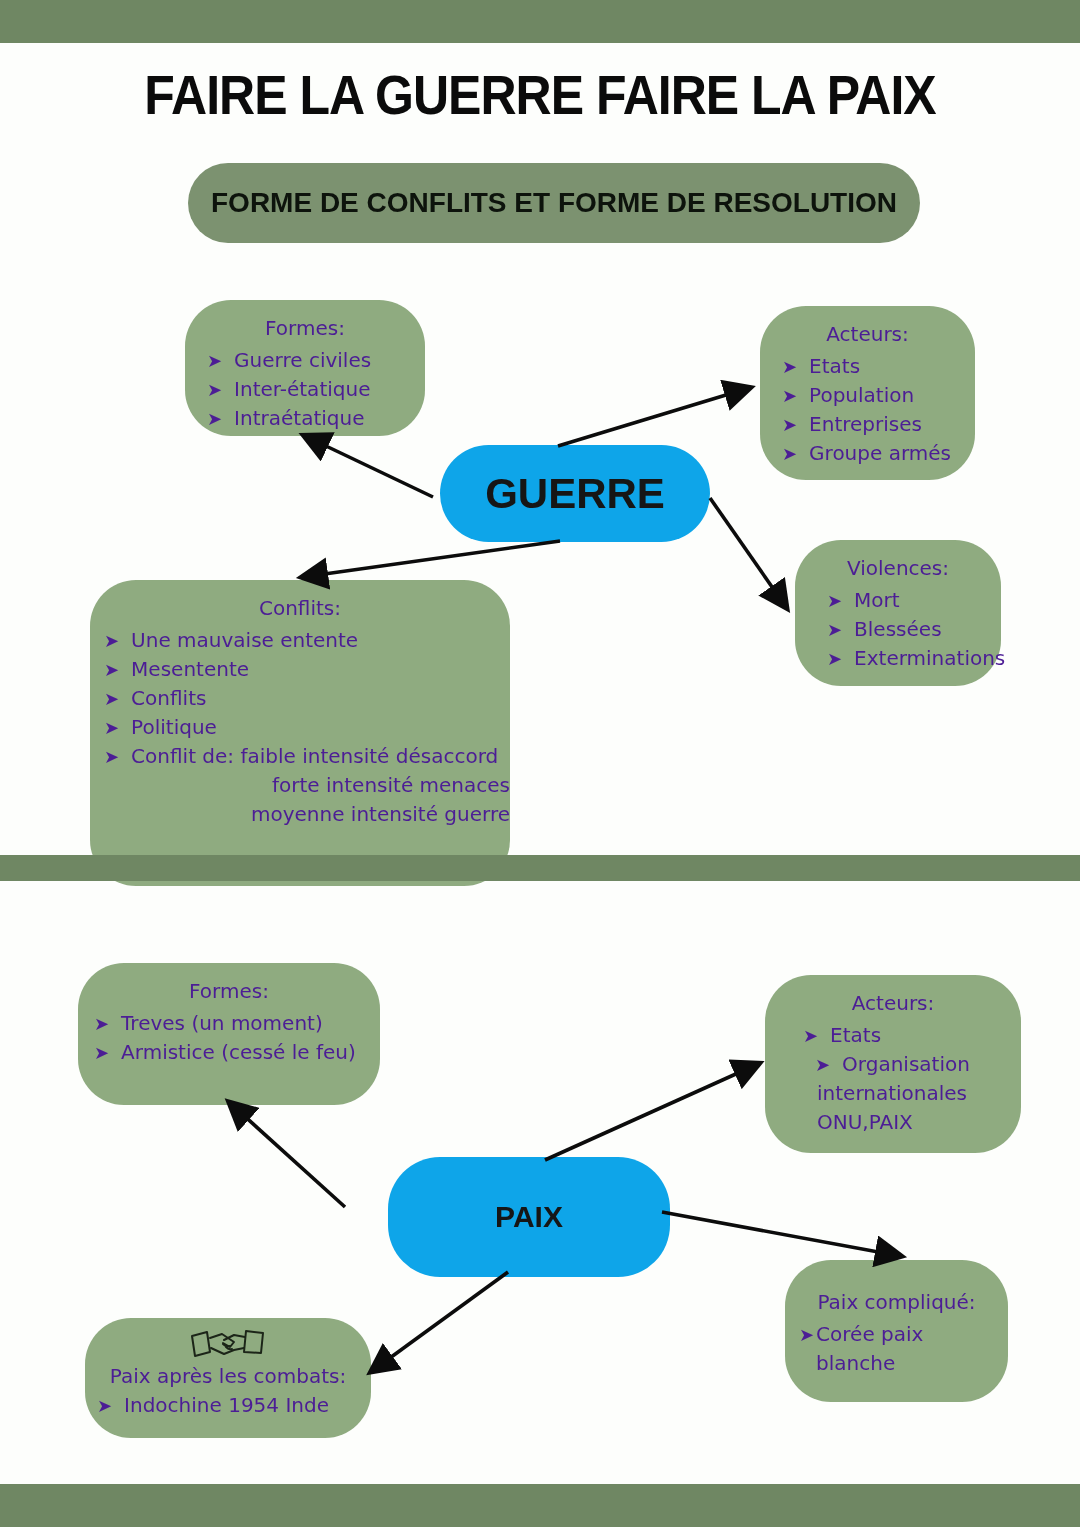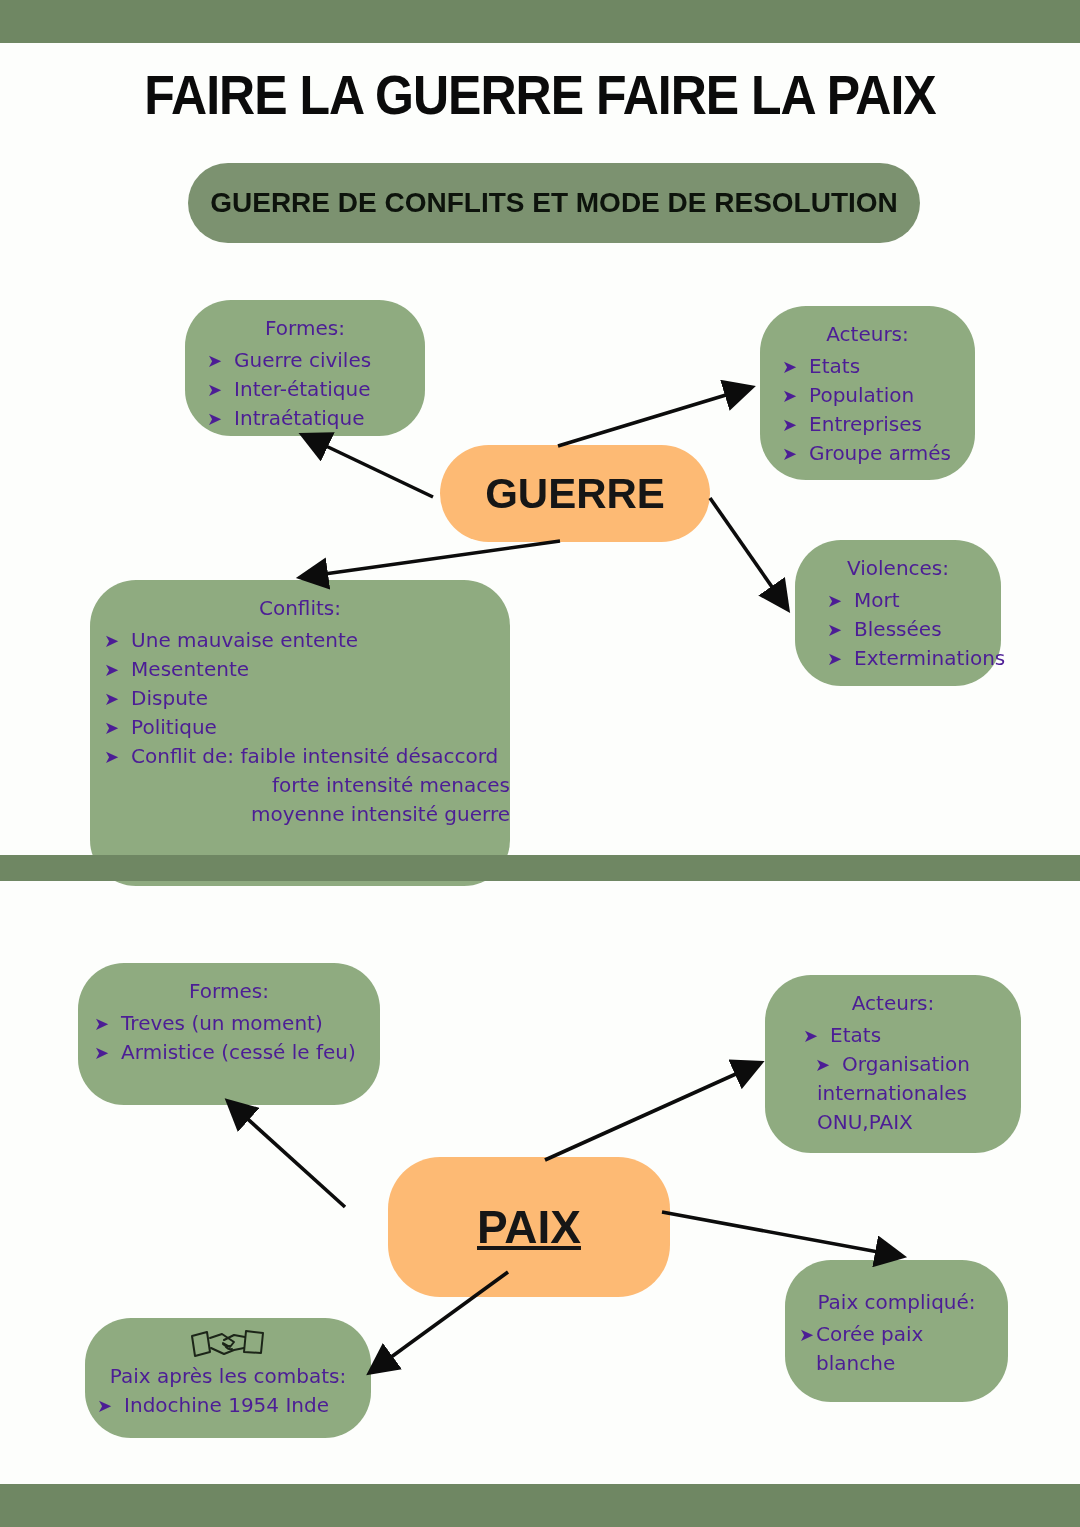--- a/index.html
+++ b/index.html
@@ -37,27 +37,27 @@
     position:absolute;background:#8fab80;border-radius:46px;
     font-size:20px;line-height:29px;color:#4c1d95;
     padding-top:14px;box-sizing:border-box;
   }
   .node .ttl{text-align:center;margin-bottom:3px;}
   .row{display:flex;align-items:baseline;}
   .row .b{flex:0 0 auto;margin-right:12px;font-size:18px;}
   .cont{margin-left:0;}
 
   .center-pill{
-    position:absolute;background:#fdba74;border-radius:52px;
+    position:absolute;background:#0ea5e9;border-radius:52px;
     display:flex;align-items:center;justify-content:center;
     font-family:"Liberation Sans", sans-serif;
     font-weight:bold;color:#161616;
   }
   #guerre-node{left:440px;top:445px;width:270px;height:97px;font-size:42px;}
-  #paix-node{left:388px;top:1157px;width:282px;height:140px;font-size:46px;text-decoration:underline;}
+  #paix-node{left:388px;top:1157px;width:282px;height:120px;font-size:30px;}
 
   
   #formes-guerre{left:185px;top:300px;width:240px;height:136px;}
   #formes-guerre .row{padding-left:22px;}
   #acteurs-guerre{left:760px;top:306px;width:215px;height:174px;}
   #acteurs-guerre .row{padding-left:22px;}
   #violences{left:795px;top:540px;width:206px;height:146px;}
   #violences .row{padding-left:32px;}
   #conflits{left:90px;top:580px;width:420px;height:306px;}
   #conflits .row{padding-left:14px;}
@@ -83,21 +83,21 @@
 </head>
 <body>
 
 <div class="page">
 
   <div class="bar top"></div>
 
   <div class="main-title">FAIRE LA GUERRE FAIRE LA PAIX</div>
 
   <div class="subtitle-pill">
-    <span>GUERRE DE CONFLITS ET MODE DE RESOLUTION</span>
+    <span>FORME DE CONFLITS ET FORME DE RESOLUTION</span>
   </div>
 
   <div class="node" id="formes-guerre">
     <div class="ttl">Formes:</div>
     <div class="row">
         <span class="b">➤</span>
         <span>Guerre civiles</span>
       </div>
     <div class="row">
         <span class="b">➤</span>
@@ -154,21 +154,21 @@
     <div class="row">
         <span class="b">➤</span>
         <span>Une mauvaise entente</span>
       </div>
     <div class="row">
         <span class="b">➤</span>
         <span>Mesentente</span>
       </div>
     <div class="row">
         <span class="b">➤</span>
-        <span>Dispute</span>
+        <span>Conflits</span>
       </div>
     <div class="row">
         <span class="b">➤</span>
         <span>Politique</span>
       </div>
     <div class="row">
         <span class="b">➤</span>
         <span>Conflit de: faible intensité désaccord</span>
       </div>
     <div class="cont">forte intensité menaces</div>

